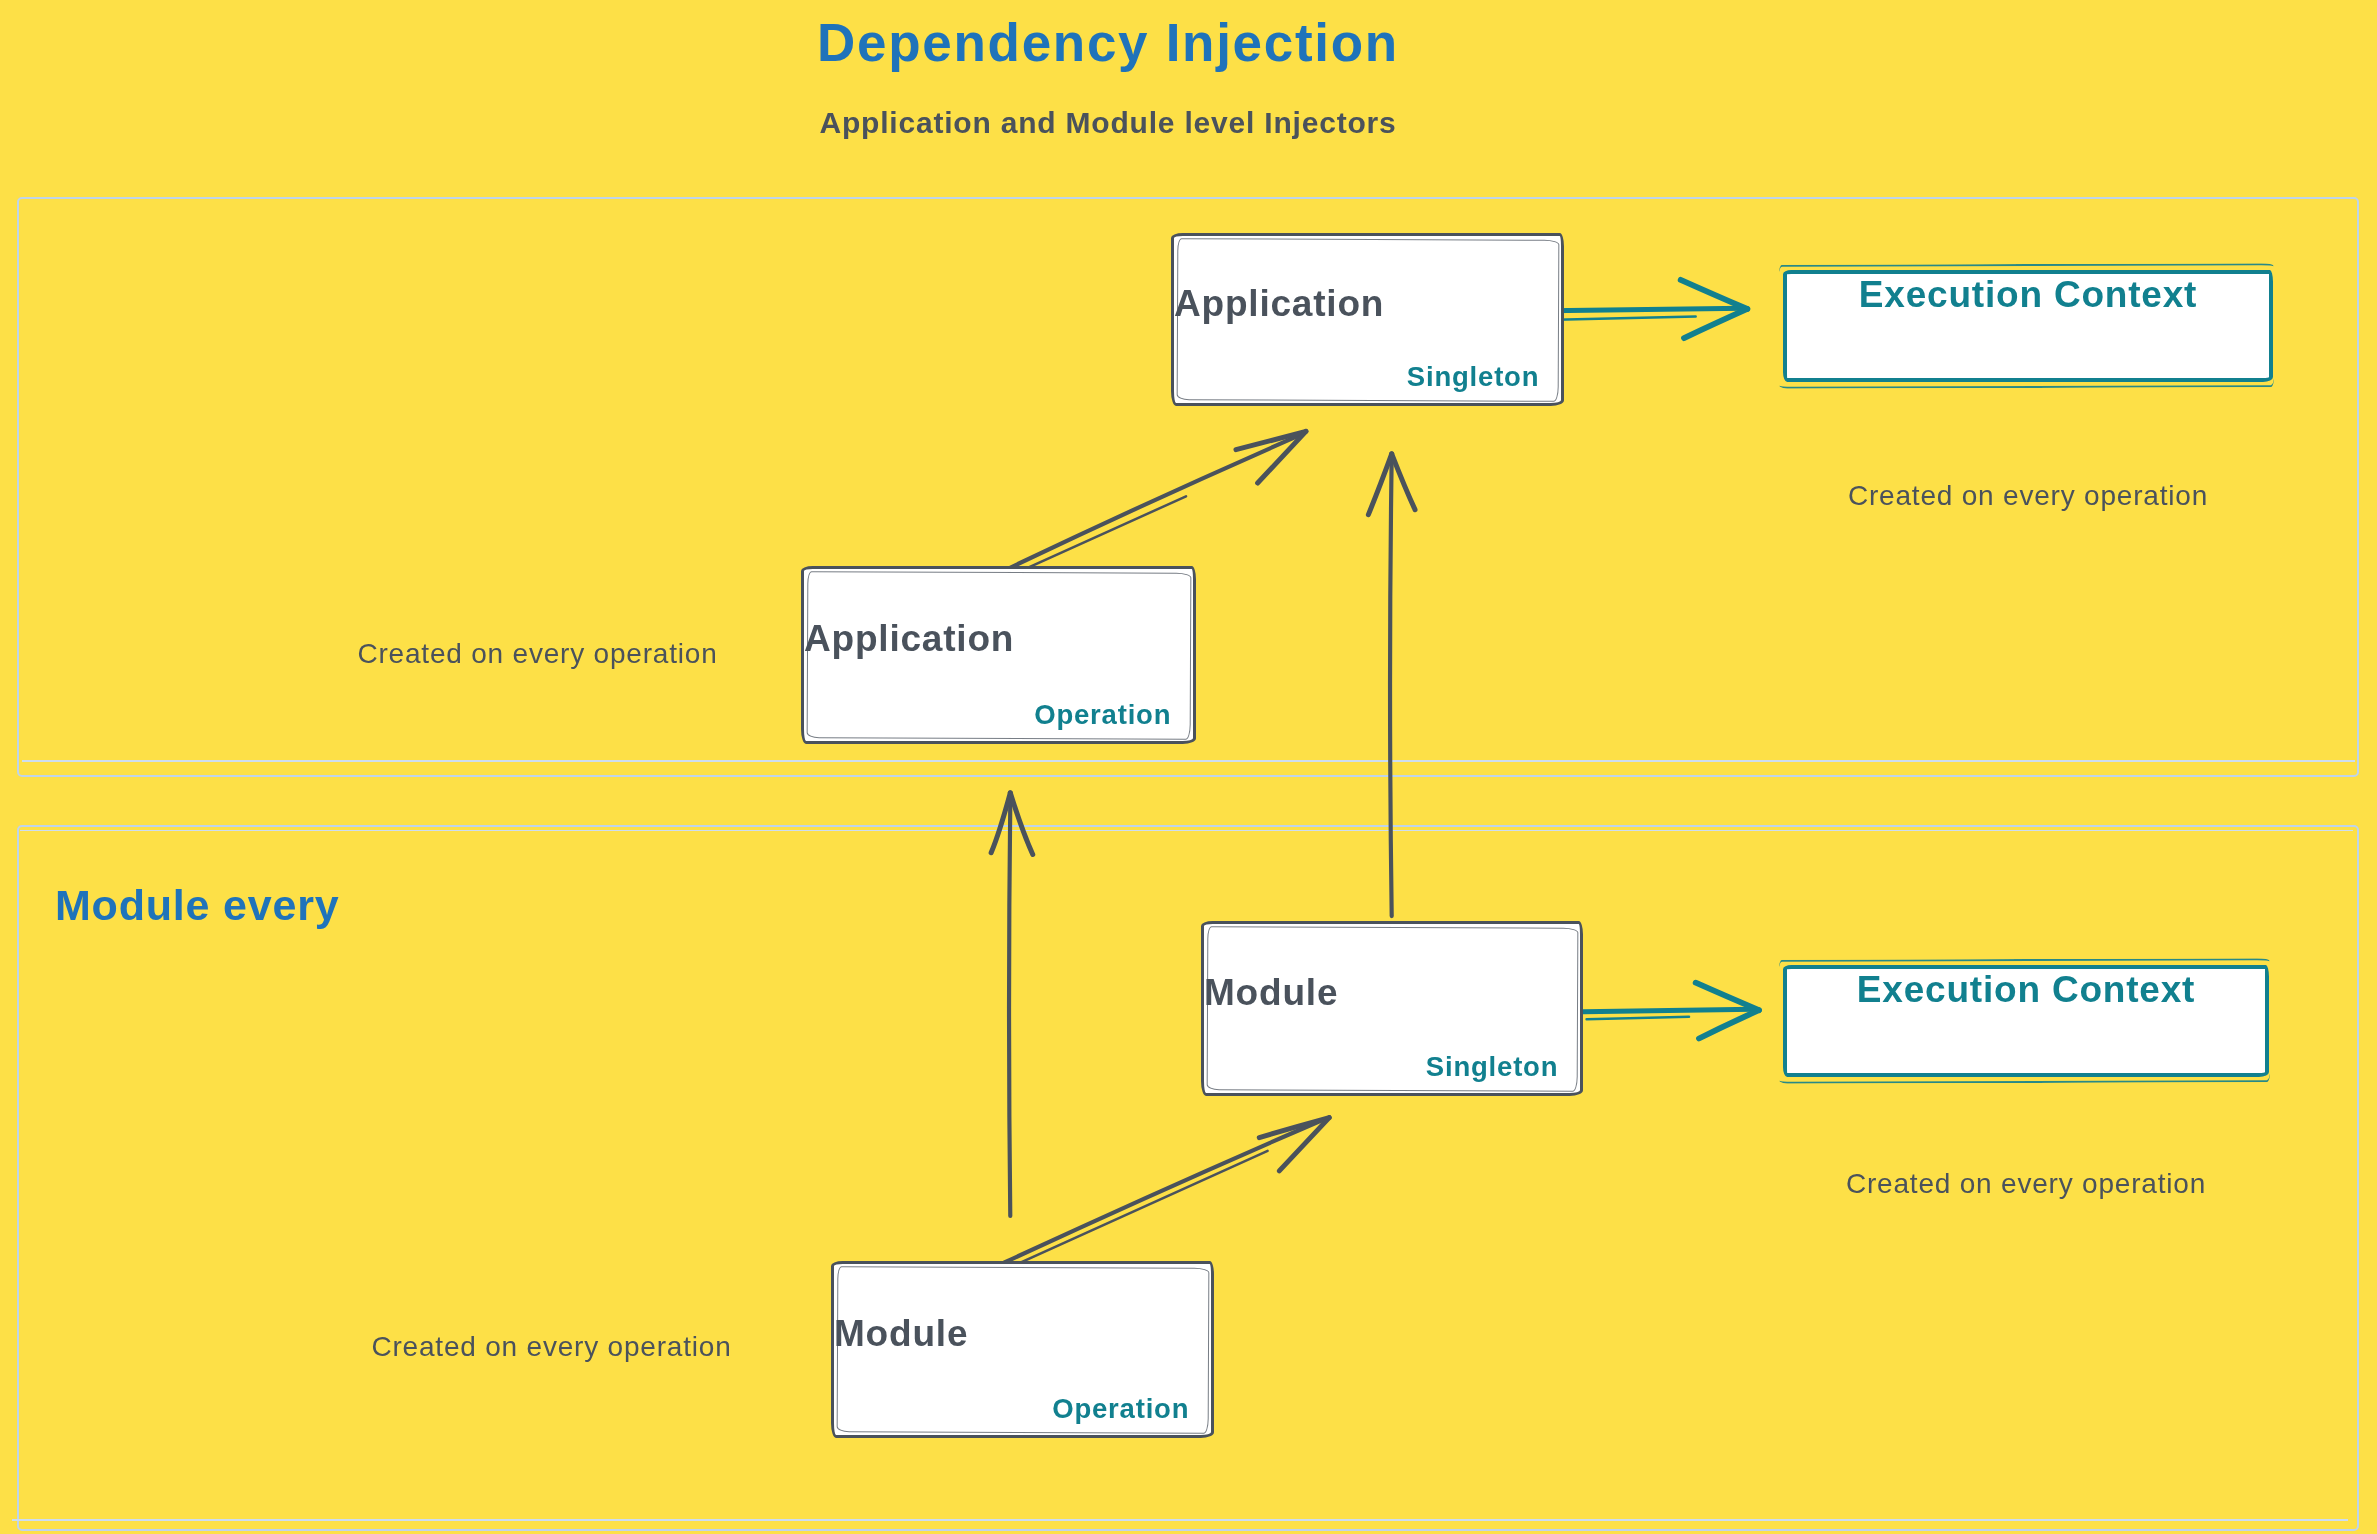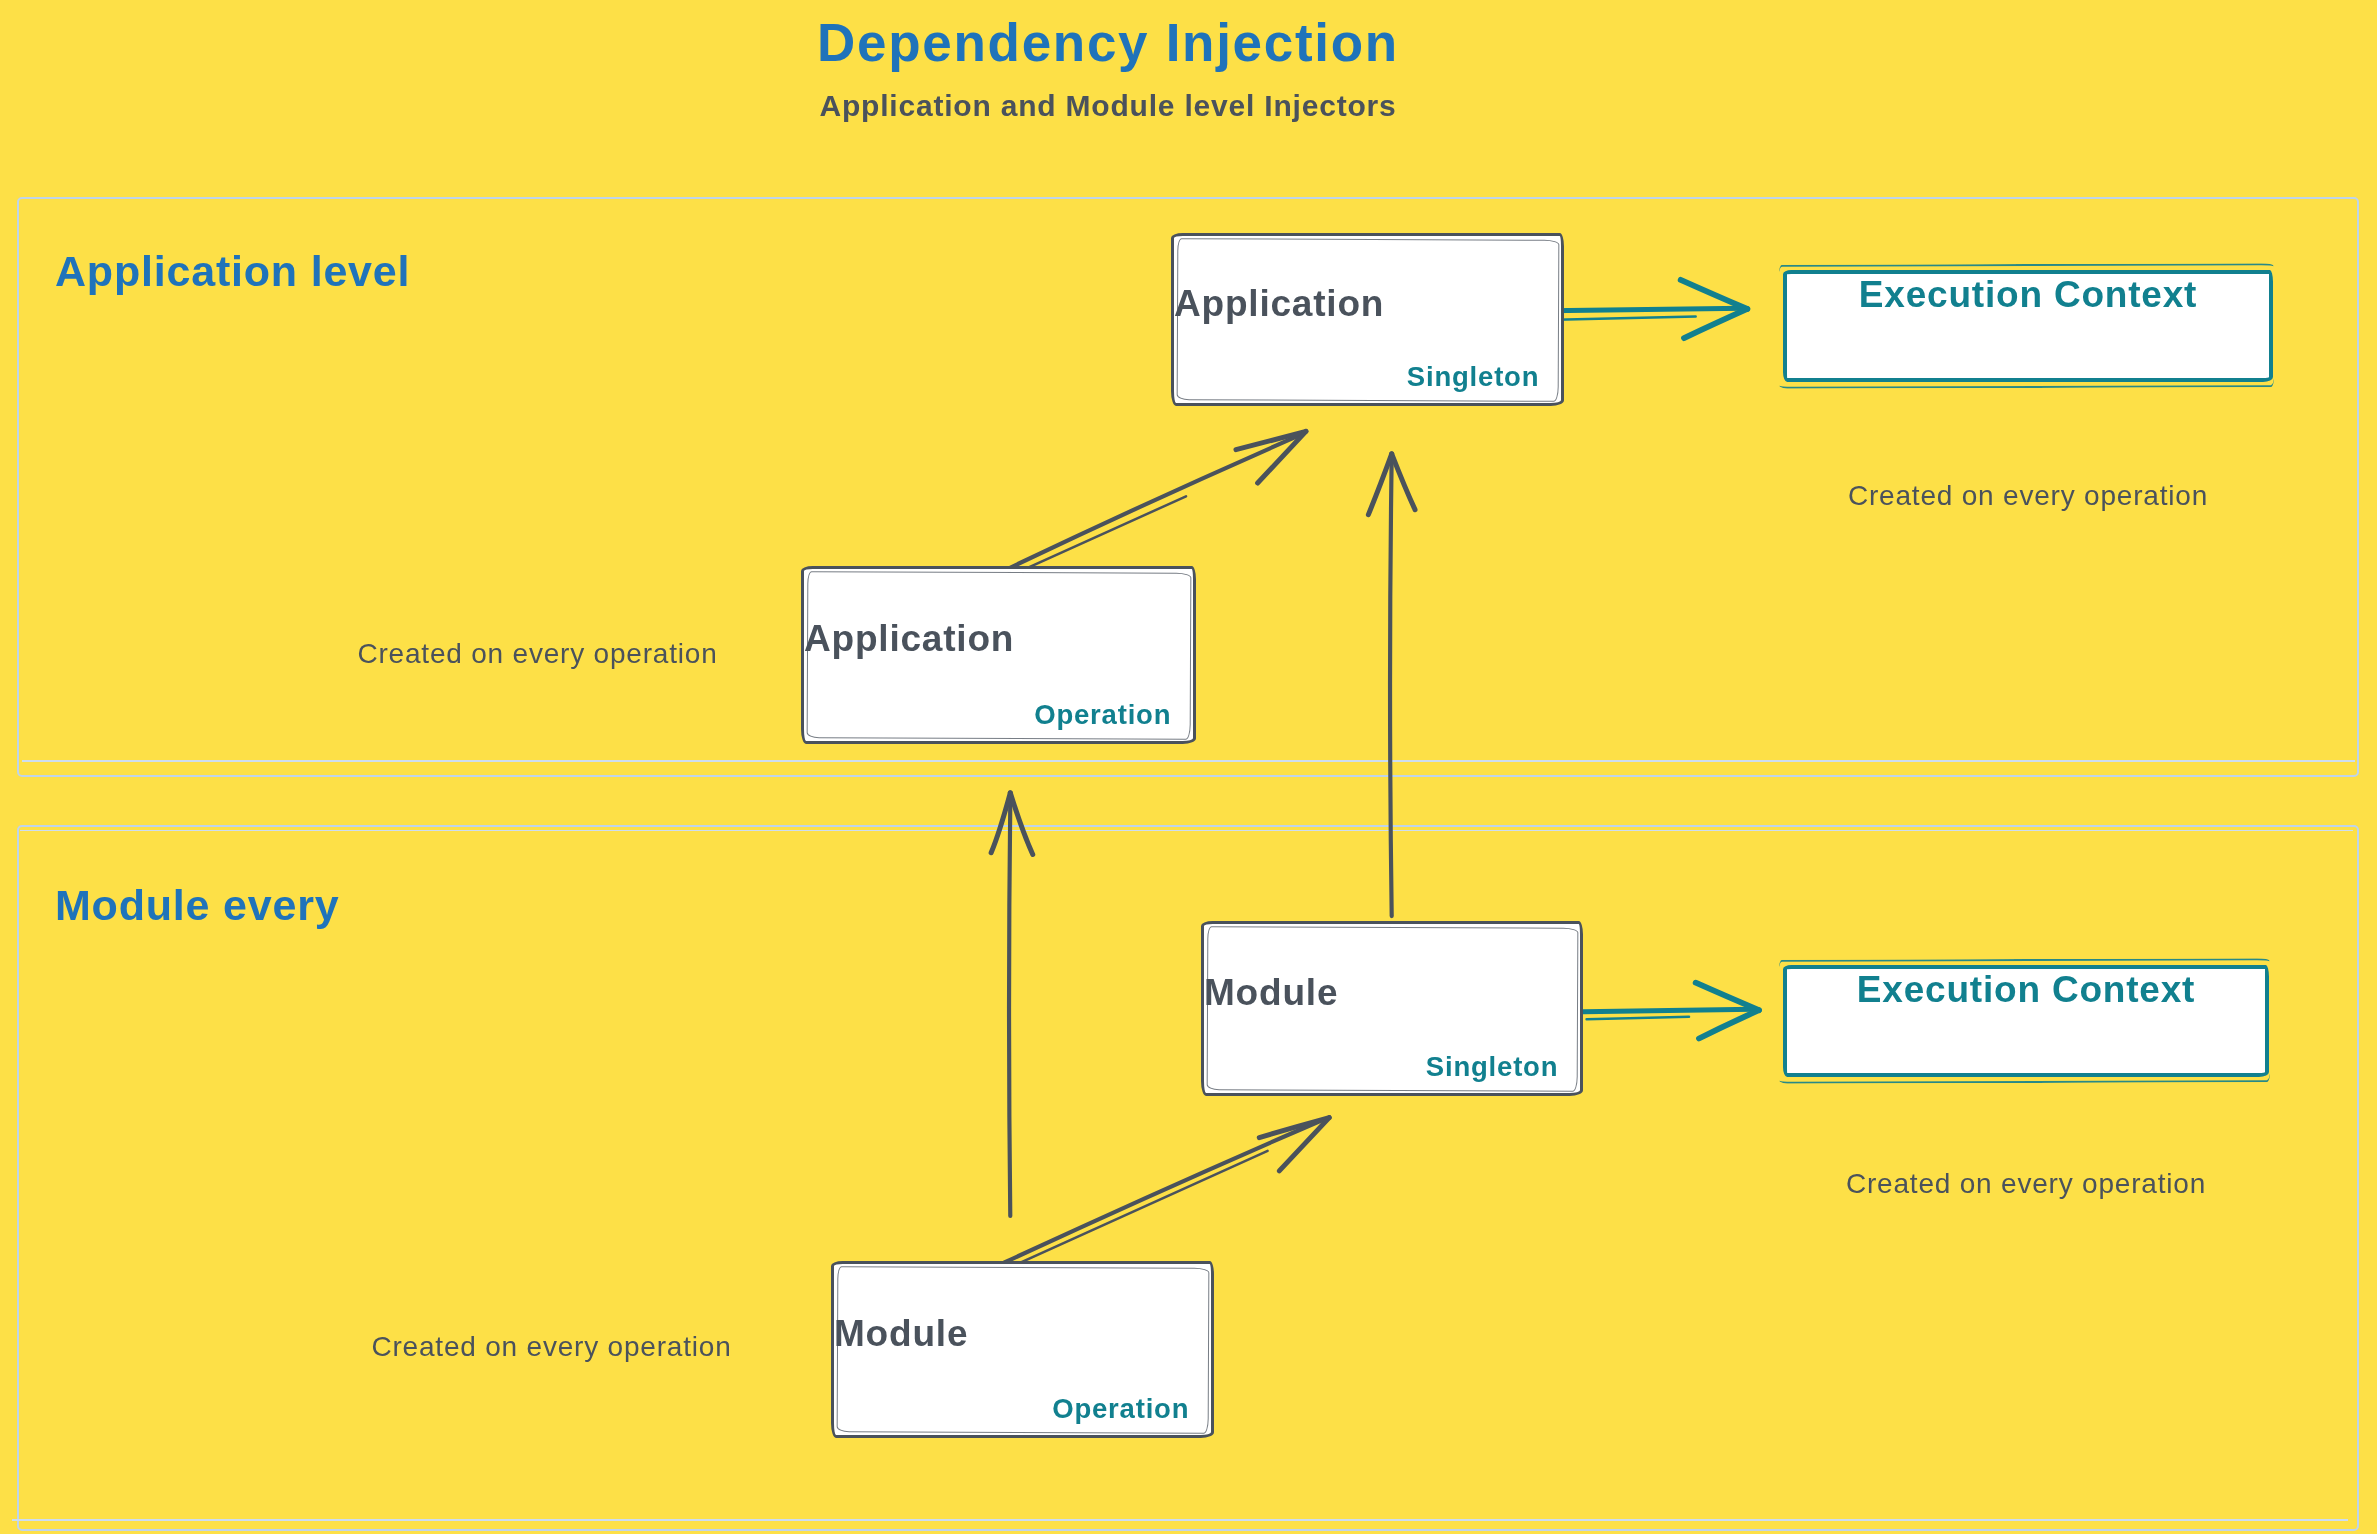--- a/index.html
+++ b/index.html
@@ -9,21 +9,21 @@
     --panel:#bfd4ea;
     --panel2:#cdddf0;
   }
   *{box-sizing:border-box;margin:0;padding:0}
   body{background:#fff;font-family:"Liberation Sans",sans-serif;color:var(--dark)}
   .canvas{position:relative;width:2377px;height:1534px;background:#fde047;overflow:hidden}
 
   
   .header{position:absolute;left:750px;top:11.7px;width:716px;text-align:center}
   .title{font-size:53px;font-weight:bold;color:var(--blue);letter-spacing:1.7px}
-  .subtitle{margin-top:16px;font-size:30px;font-weight:bold;color:var(--dark);letter-spacing:0.8px}
+  .subtitle{margin-top:33px;font-size:30px;font-weight:bold;color:var(--dark);letter-spacing:0.8px}
 
   
   .panel{position:absolute;border:2.5px solid var(--panel);border-radius:5px;background:transparent}
   .panel-app{left:16.7px;top:197px;width:2342px;height:580px}
   .panel-app::after{content:"";position:absolute;left:3.3px;right:1.7px;bottom:13.3px;border-top:2.5px solid var(--panel2)}
   .panel-module{left:16.7px;top:825px;width:2342px;height:706px}
   .panel-module::after{content:"";position:absolute;left:1.7px;right:3.3px;top:3.3px;border-top:1.7px solid var(--panel2)}
   .panel-module::before{content:"";position:absolute;left:-6.7px;right:8.3px;bottom:8.3px;border-bottom:2.5px solid var(--panel2)}
 
   .level-label{position:absolute;font-size:43px;font-weight:bold;color:var(--blue);letter-spacing:0.8px}
@@ -72,21 +72,20 @@
 <body>
 
 <div class="canvas">
 
   <div class="header">
     <div class="title">Dependency Injection</div>
     <div class="subtitle">Application and Module level Injectors</div>
   </div>
 
   <div class="panel panel-app"></div>
-  <div class="level-label label-app">Application level</div>
 
   <div class="panel panel-module"></div>
   <div class="level-label label-module">Module every</div>
 
   <svg class="arrows" viewBox="0 0 2854 1842">
 
     <g>
       <path class="arrow-dark" stroke-width="5" d="M1183 696 Q 1370 606 1562 522"></path>
       <path class="arrow-dark" stroke-width="3" d="M1176 708 Q 1300 652 1424 596"></path>
       <path class="arrow-dark" stroke-width="6" d="M1484 540 Q 1530 528 1568 518"></path>

